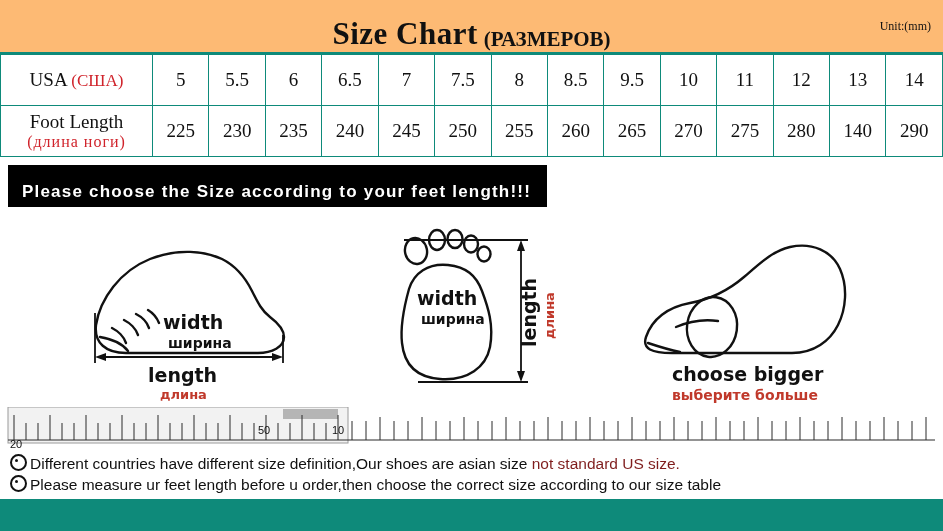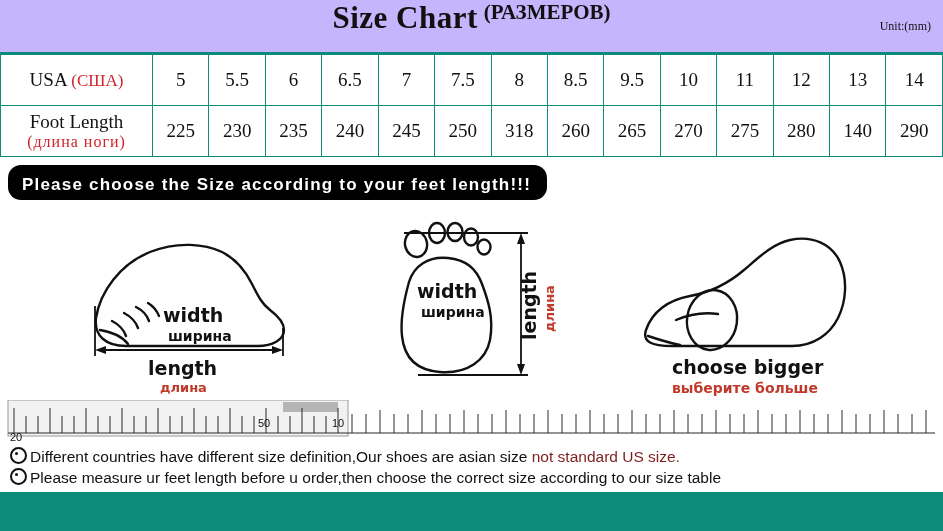--- a/index.html
+++ b/index.html
@@ -14,23 +14,23 @@
     width:943px;height:531px;
     background:#0e8a7a;
     box-sizing:border-box;
   }
 
   
   .title-bar{
     position:relative;
     height:52px;
     display:flex;
-    align-items:flex-start;
+    align-items:flex-end;
     justify-content:center;
-    background:#c4b5fd;
+    background:#fdba74;
     border-bottom:2px solid #0e8a7a;
   }
   .title-main{
     font-family:"Liberation Serif", serif;
     font-weight:bold;
     font-size:31px;
     color:#111;
     letter-spacing:.5px;
   }
   .title-sub{
@@ -83,24 +83,23 @@
     background:#ffffff;
     padding:6px 0 0 0;
   }
   .banner{
     background:#000000;
     color:#ffffff;
     font-family:"Liberation Sans", sans-serif;
     font-weight:bold;
     font-size:17px;
     letter-spacing:1.2px;
-    padding:10px 0 5px 14px;
+    padding:17px 0 5px 14px;
     margin:2px 8px 0 8px;
     width:525px;
-    border-radius:13px;
   }
 
   
   .illus{
     position:relative;
     background:#ffffff;
     height:200px;
     overflow:hidden;
   }
   .illus svg{display:block;}
@@ -173,21 +172,21 @@
         <td class="rowhead">
           <span class="en">Foot Length</span>
           <span class="ru-block">(длина  ноги)</span>
         </td>
         <td>225</td>
         <td>230</td>
         <td>235</td>
         <td>240</td>
         <td>245</td>
         <td>250</td>
-        <td>318</td>
+        <td>255</td>
         <td>260</td>
         <td>265</td>
         <td>270</td>
         <td>275</td>
         <td>280</td>
         <td>140</td>
         <td>290</td>
       </tr>
     </tbody>
   </table>

